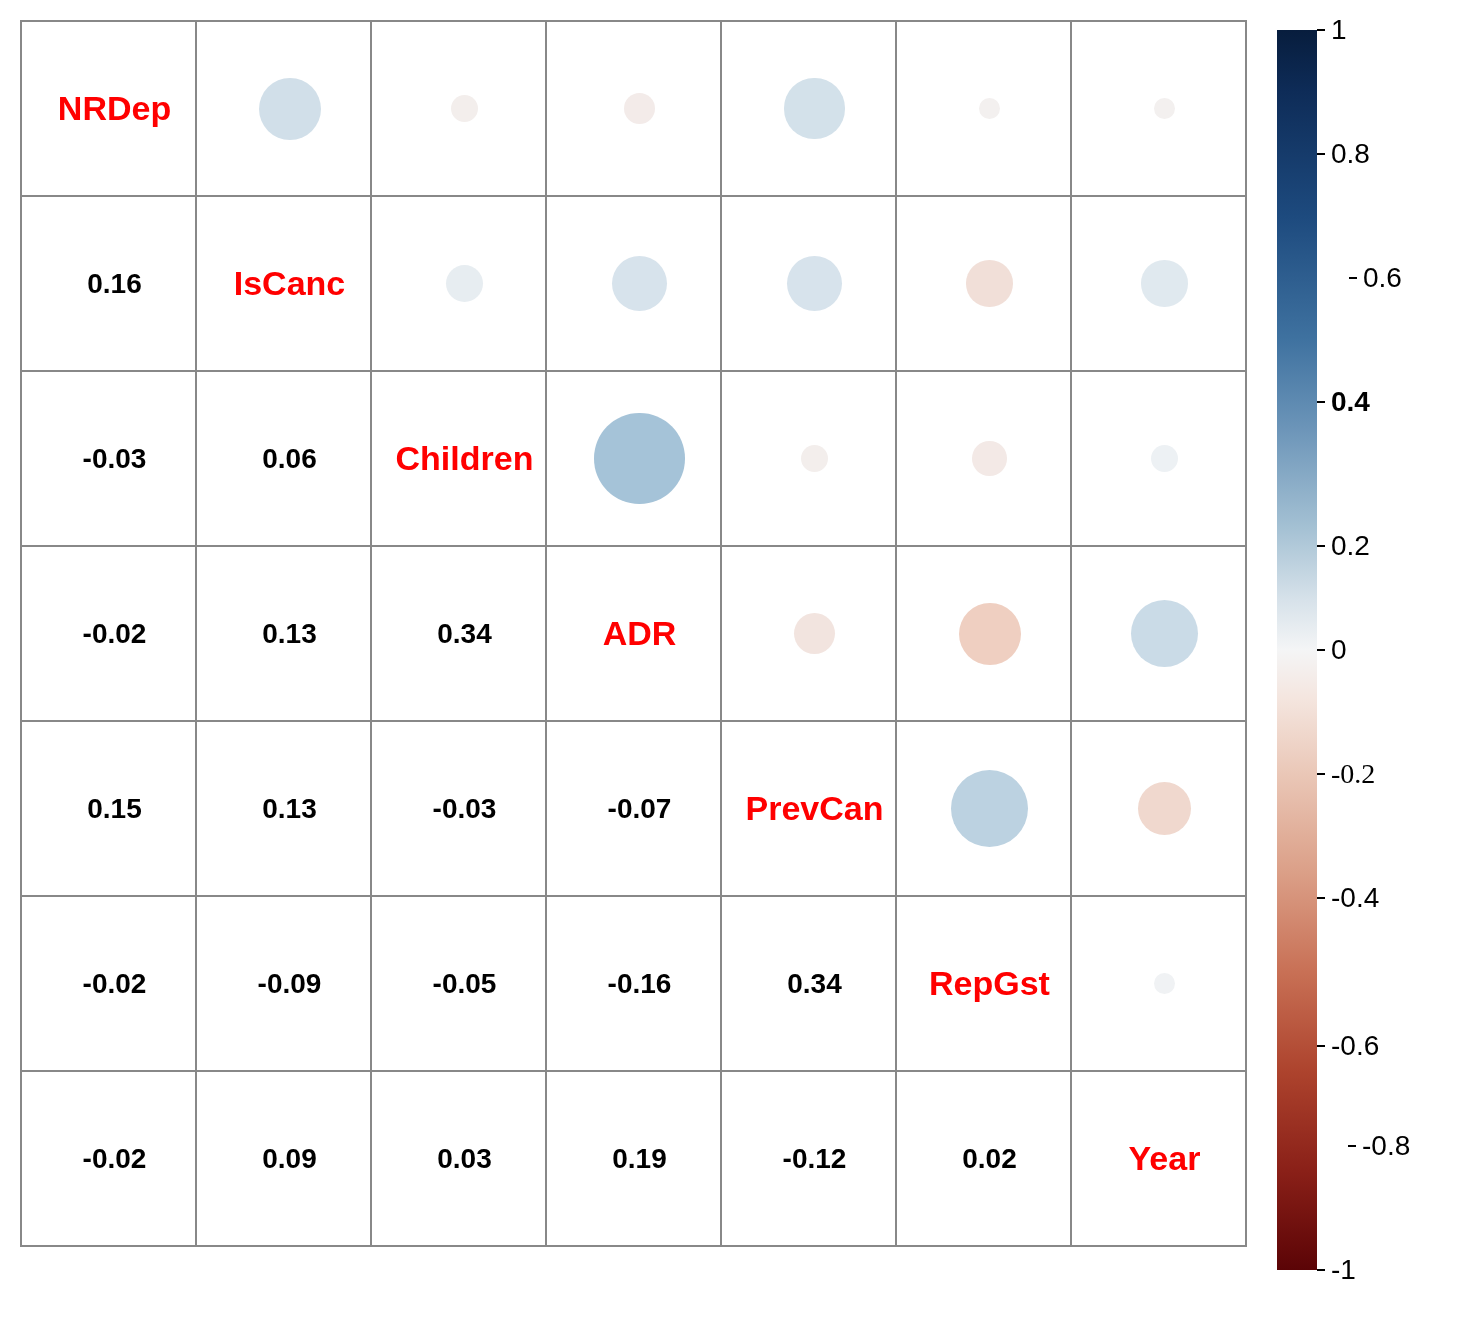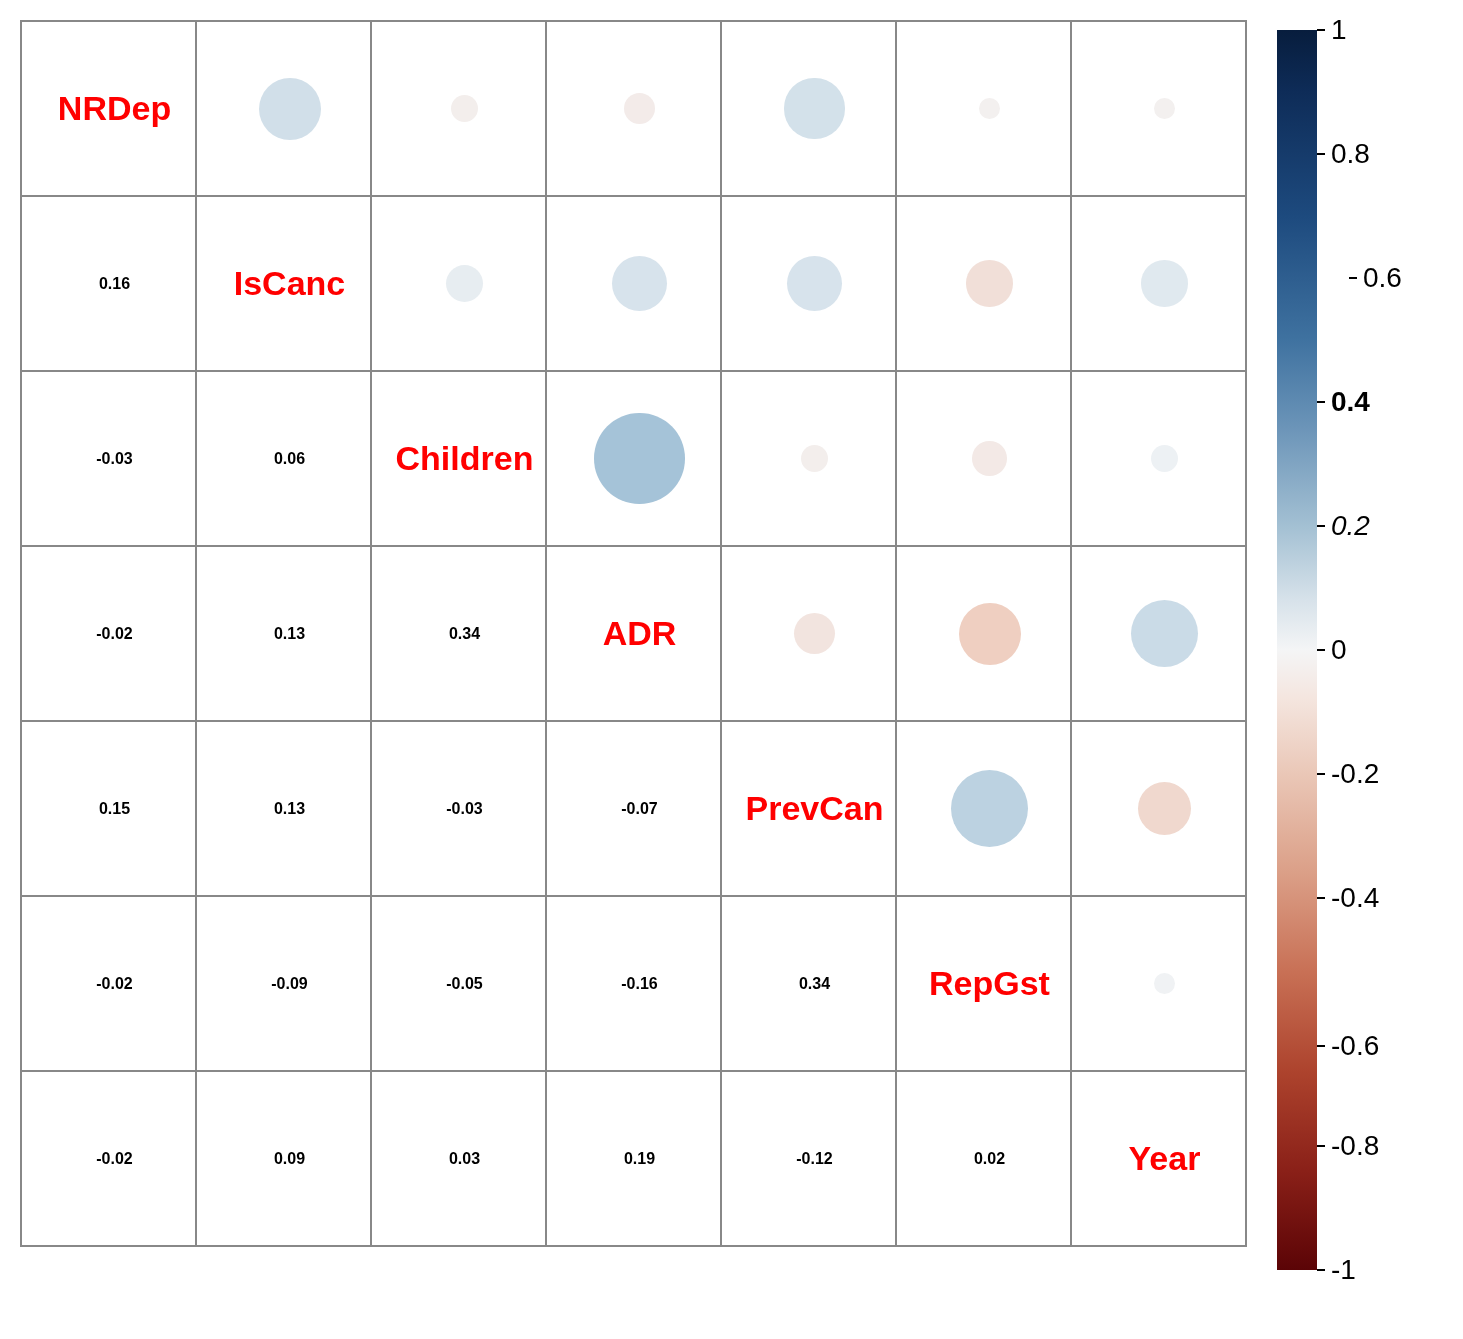--- a/index.html
+++ b/index.html
@@ -30,21 +30,21 @@
   }
   .diag-label {
     color: #ff0000;
     font-weight: bold;
     font-size: 34px;
     white-space: nowrap;
   }
   .value-label {
     color: #000;
     font-weight: bold;
-    font-size: 16px;
+    font-size: 28px;
   }
   .circle {
     border-radius: 50%;
     flex-shrink: 0;
   }
   .colorbar-wrap {
     display: flex;
     flex-direction: row;
     align-items: stretch;
     height: 1260px;
@@ -258,41 +258,41 @@
           <span class="lbl">0.8</span>
         </div>
         <div class="tick" style="top: 248px; margin-left: 32px;">
           <div class="mark"></div>
           <span class="lbl">0.6</span>
         </div>
         <div class="tick" style="top: 372px; font-weight: bold;">
           <div class="mark"></div>
           <span class="lbl">0.4</span>
         </div>
-        <div class="tick" style="top: 496px; font-style: italic;">
+        <div class="tick" style="top: 516px;">
           <div class="mark"></div>
           <span class="lbl">0.2</span>
         </div>
         <div class="tick" style="top: 620px;">
           <div class="mark"></div>
           <span class="lbl">0</span>
         </div>
-        <div class="tick" style="top: 744px;">
+        <div class="tick" style="top: 744px; font-family: Liberation Serif, serif;">
           <div class="mark"></div>
           <span class="lbl">-0.2</span>
         </div>
         <div class="tick" style="top: 868px;">
           <div class="mark"></div>
           <span class="lbl">-0.4</span>
         </div>
         <div class="tick" style="top: 1016px;">
           <div class="mark"></div>
           <span class="lbl">-0.6</span>
         </div>
-        <div class="tick" style="top: 1116px;">
+        <div class="tick" style="top: 1116px; margin-left: 31px;">
           <div class="mark"></div>
           <span class="lbl">-0.8</span>
         </div>
         <div class="tick" style="top: 1240px;">
           <div class="mark"></div>
           <span class="lbl">-1</span>
         </div>
       </div>
   </div>
 </div>

